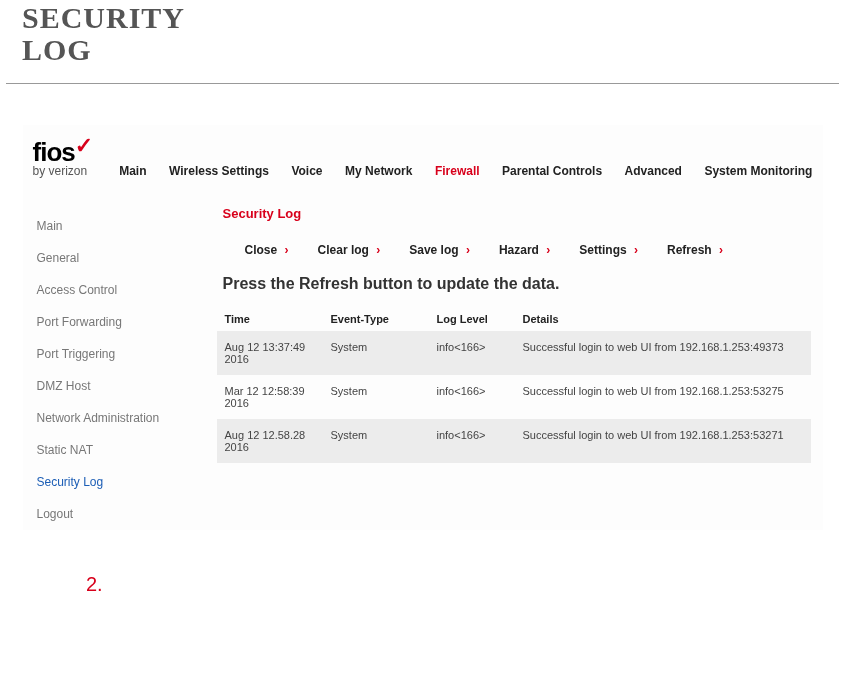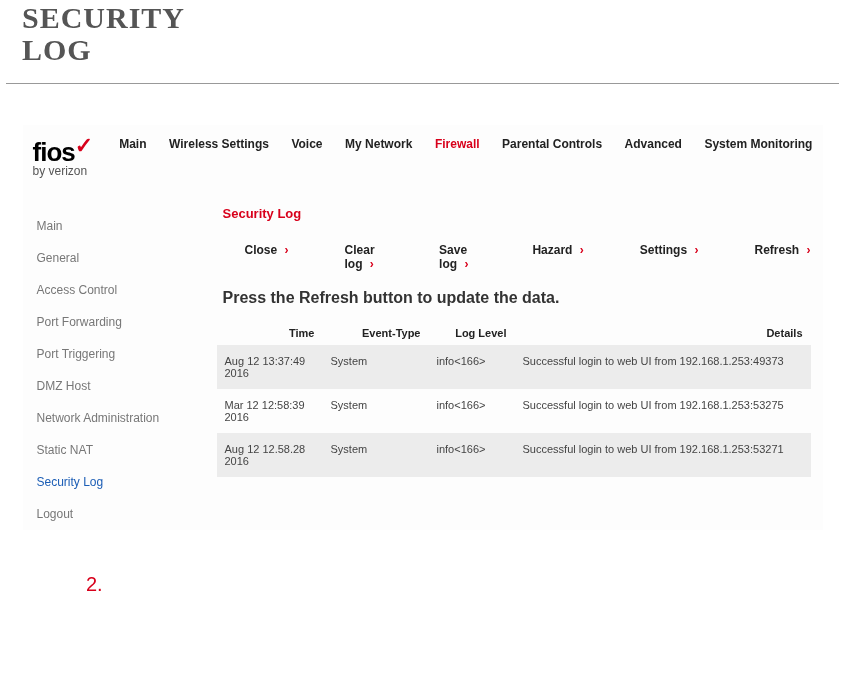--- a/index.html
+++ b/index.html
@@ -1,37 +1,37 @@
 <!DOCTYPE html>
 <html><head>
 <meta charset="utf-8">
 <style>
   html,body{margin:0;padding:0;font-family:Arial,Helvetica,sans-serif;color:#222;background:#fff;width:845px}
   .page{padding:0 6px 30px 6px}
   .doc-title{font-family:Liberation Serif, serif;font-weight:900;font-size:30px;letter-spacing:1px;color:#555;line-height:1.05;margin:2px 0 18px 16px}
   .rule{border:none;border-top:1px solid #999;margin:10px 0 40px 0}
   .shot{margin:0 auto 40px auto;width:800px;background:#fdfdfd;border:1px solid #fff}
-  .topbar{display:flex;align-items:flex-start;padding:12px 10px 6px 10px;gap:18px}
+  .topbar{display:flex;align-items:flex-end;padding:12px 10px 6px 10px;gap:18px}
   .logo{position:relative;font-family:Arial,sans-serif}
   .logo .fios{font-size:26px;font-weight:900;color:#000;letter-spacing:-1px}
   .logo .check{color:#d8001b;font-size:22px;position:relative;top:-8px;font-weight:900}
   .logo .byline{display:block;font-size:12px;color:#555;margin-top:-4px}
   .mainnav{display:flex;gap:20px;font-size:12px;font-weight:700;color:#222;flex:1;justify-content:space-between;padding-left:8px}
   .mainnav .active{color:#d8001b}
   .body{display:flex;align-items:flex-start;margin-top:22px}
   .sidebar{width:180px;padding:4px 0 0 14px;font-size:12px;color:#777}
   .sidebar div{padding:9px 0}
   .sidebar .active{color:#1b5db5}
   .content{flex:1;padding:0 12px 14px 0}
   .panel-title{color:#d8001b;font-weight:700;font-size:13px;margin:0 0 22px 6px}
-  .actions{display:flex;gap:56px;font-size:12px;font-weight:700;color:#222;margin:0 0 18px 28px;flex-wrap:nowrap}
+  .actions{display:flex;gap:29px;font-size:12px;font-weight:700;color:#222;margin:0 0 18px 28px;flex-wrap:nowrap}
   .actions .chev{color:#d8001b;font-weight:900;margin-left:4px}
   .hint{font-size:16px;font-weight:700;color:#333;margin:0 0 14px 6px}
   table{width:100%;border-collapse:collapse;font-size:11px;color:#444}
-  th{text-align:right;font-weight:700;color:#222;padding:6px 8px;vertical-align:top}
+  th{text-align:left;font-weight:700;color:#222;padding:6px 8px;vertical-align:top}
   td{padding:10px 8px;vertical-align:top}
   tbody tr:nth-child(odd){background:#ececec}
   .c-time{width:90px}
   .c-type{width:90px}
   .c-level{width:70px}
   .step{display:flex;gap:14px;margin:0 30px 0 80px;font-size:20px;color:#555;line-height:1.35}
   .step .num{color:#d8001b;font-weight:400;min-width:20px}
   .step b{color:#555;font-weight:700}
 </style>
 </head>

